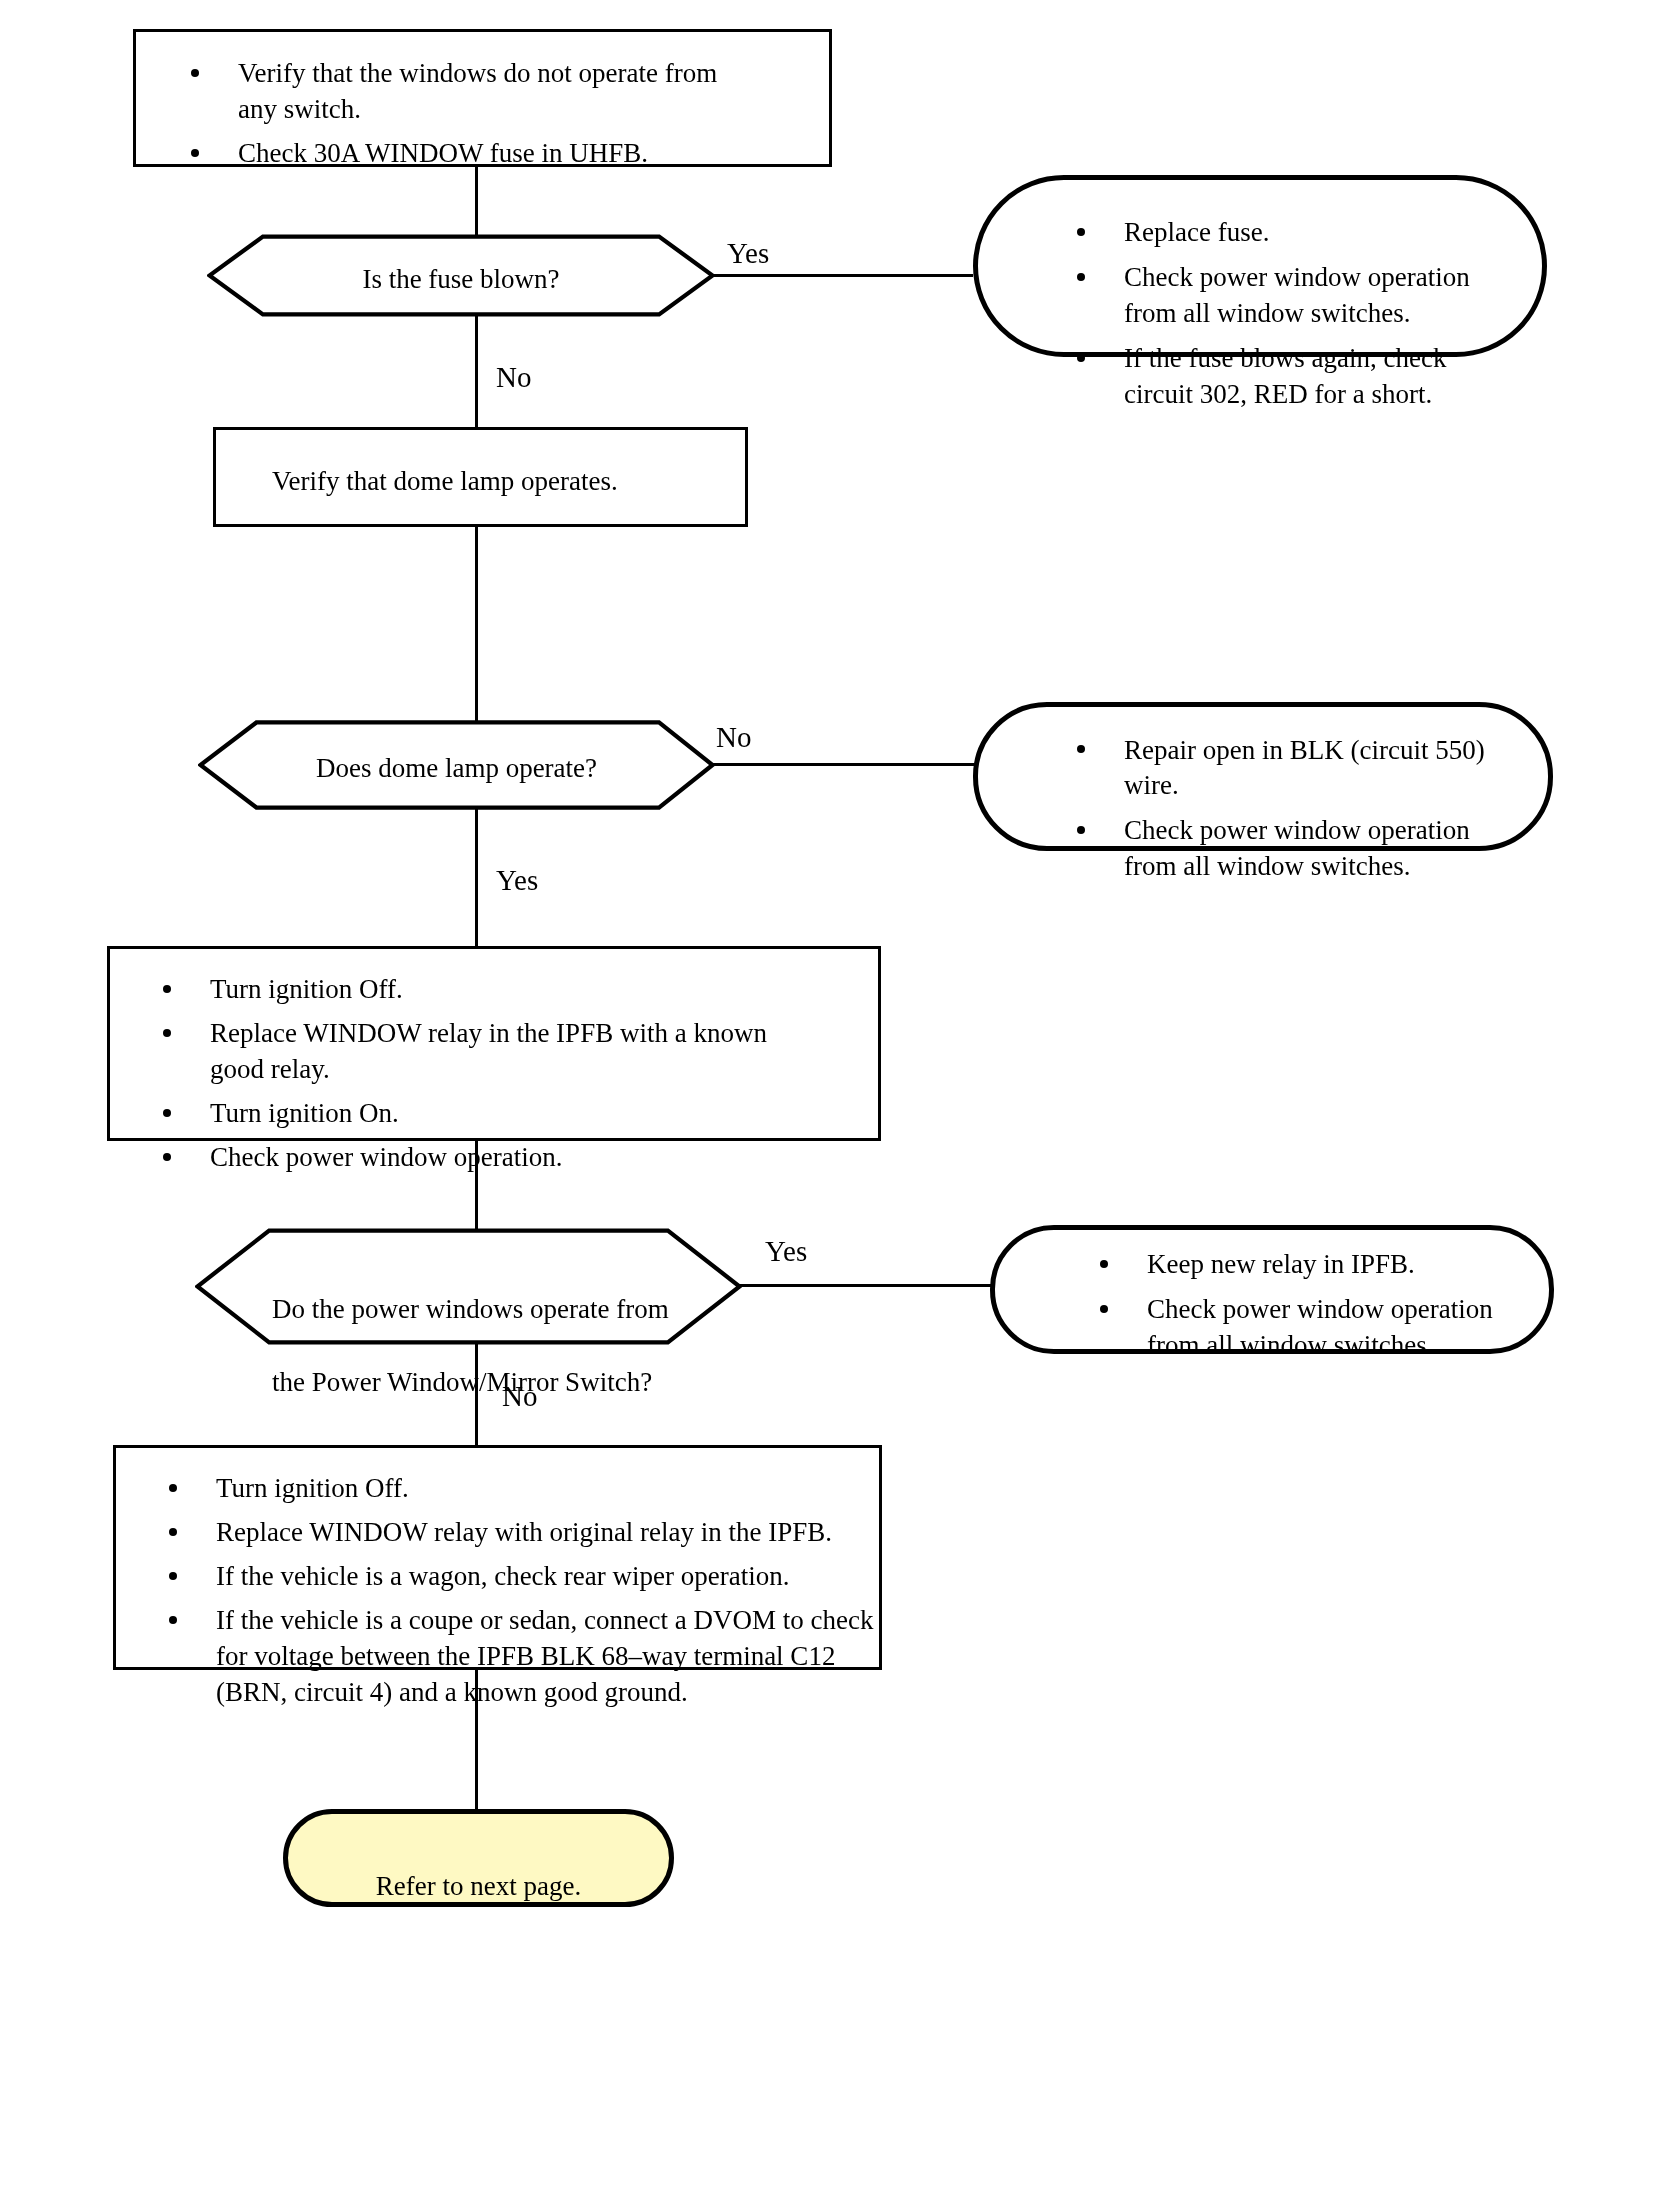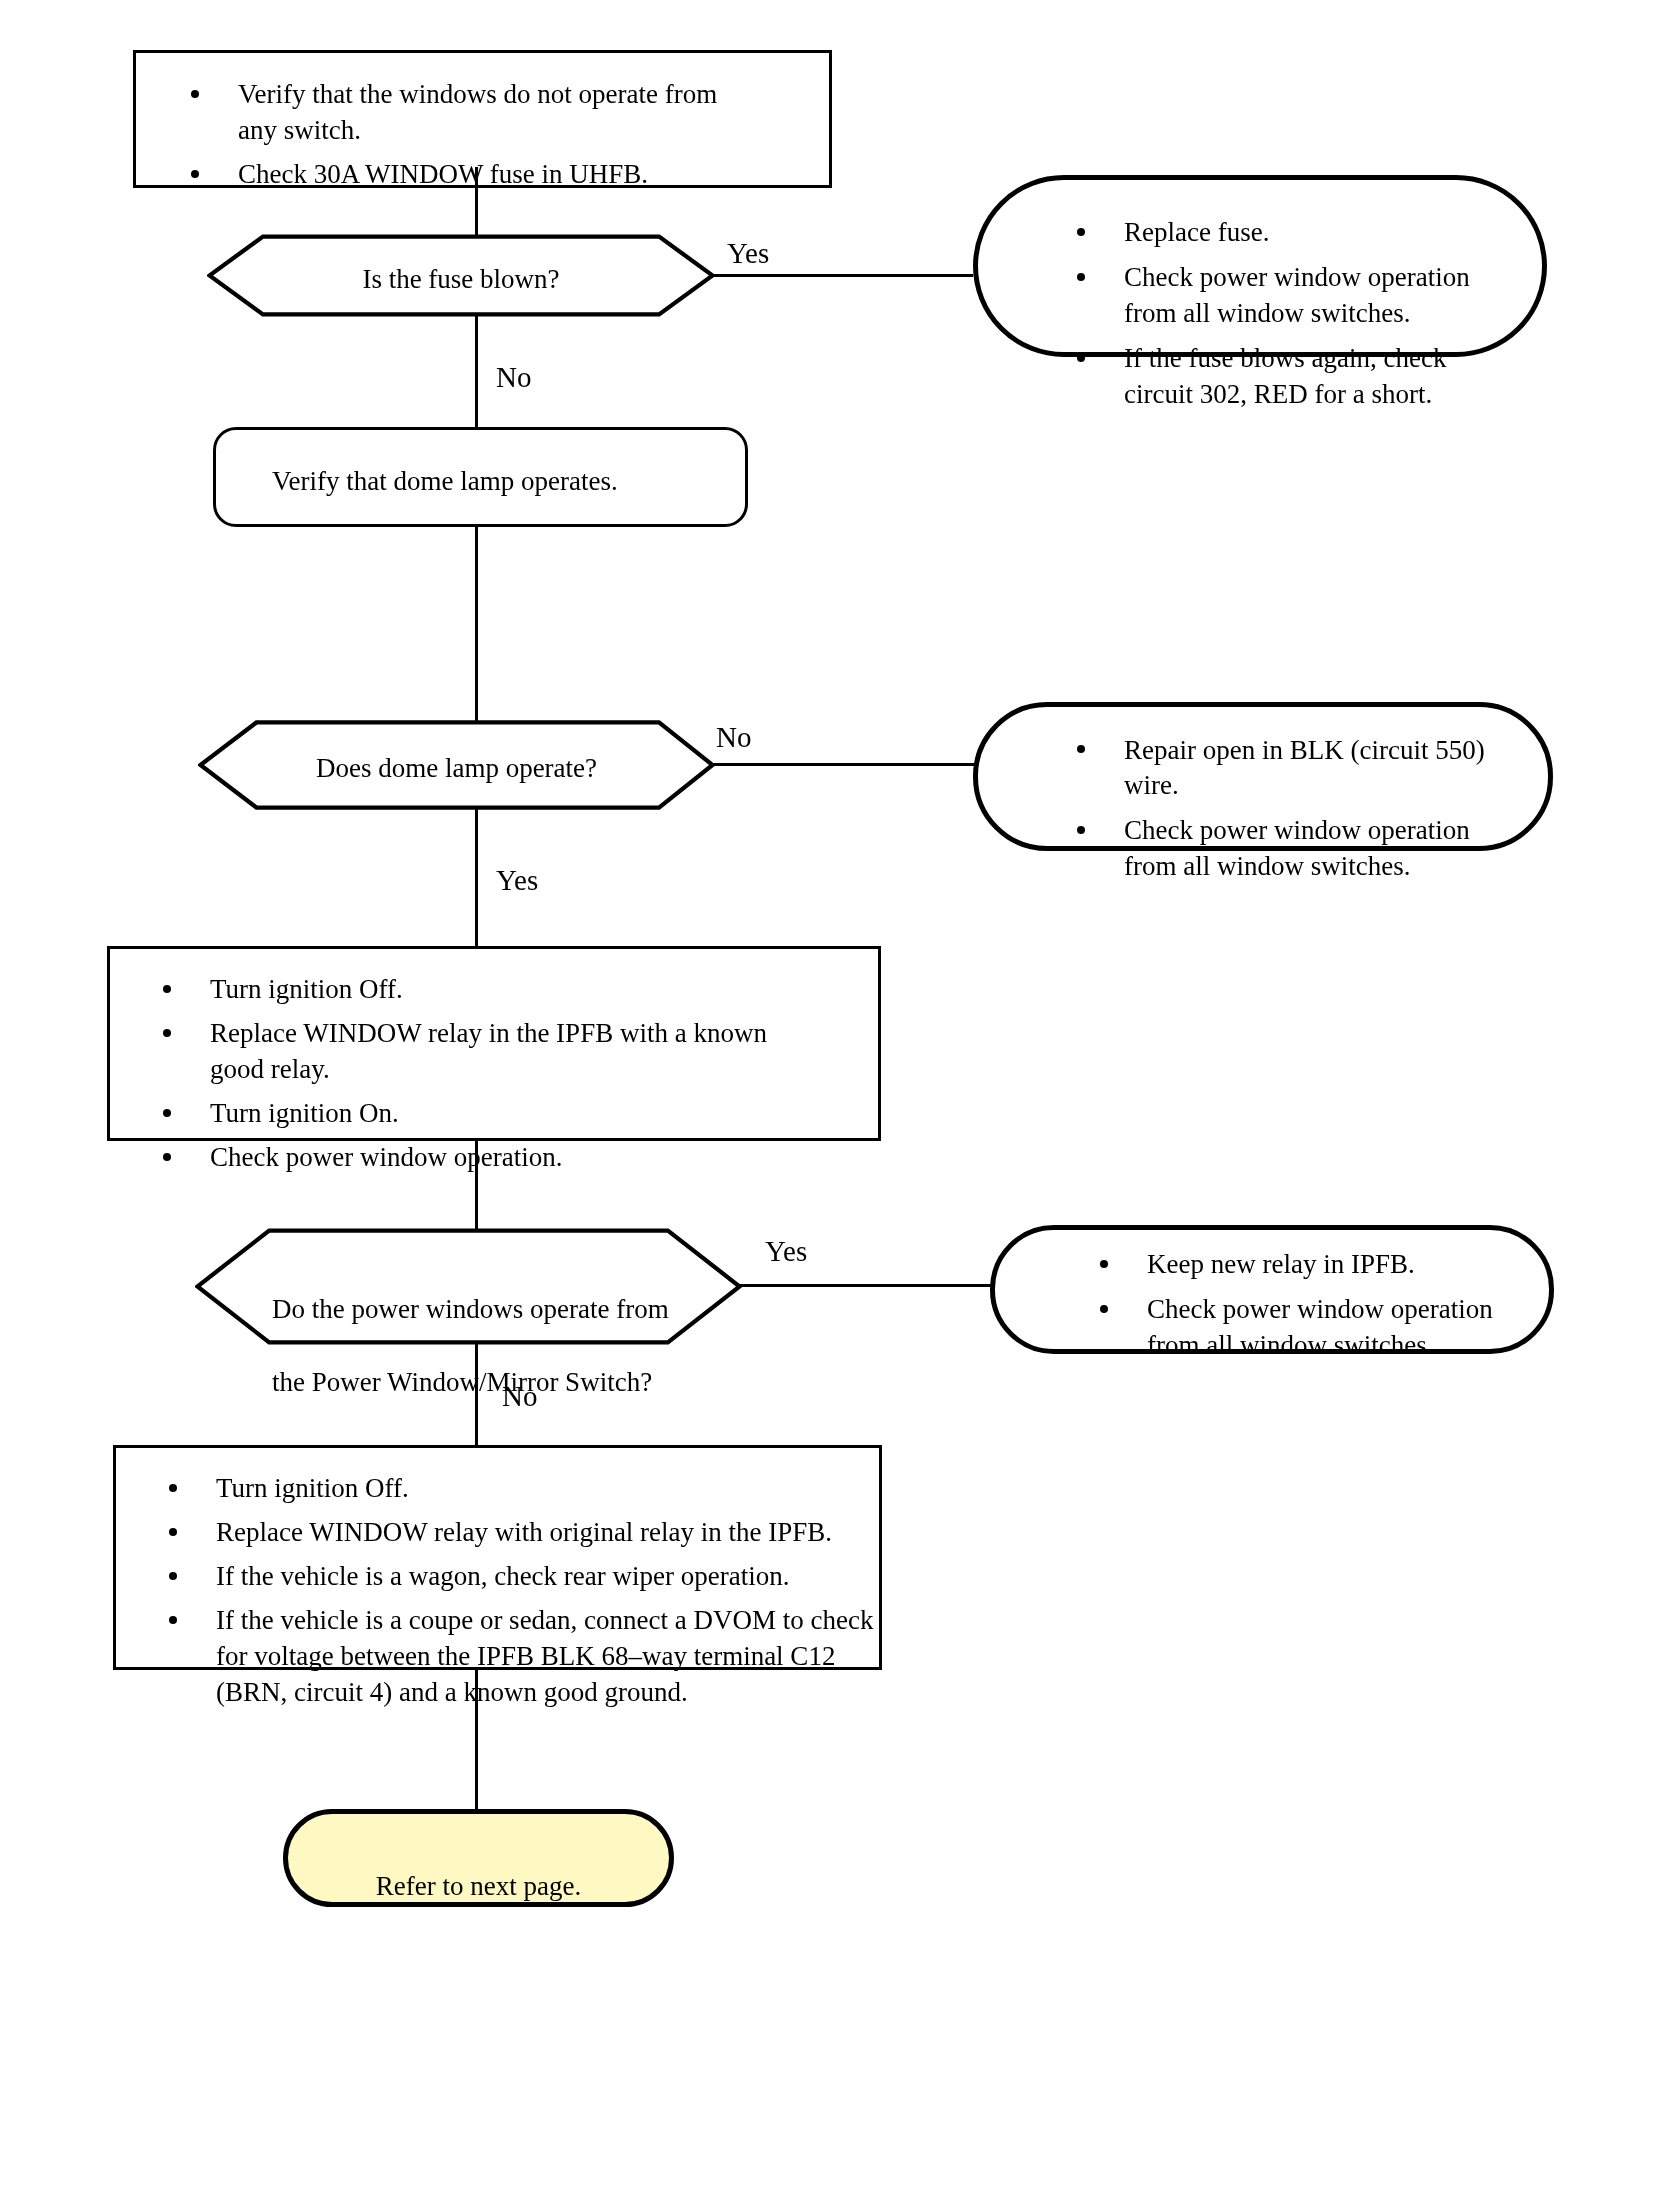--- a/index.html
+++ b/index.html
@@ -112,21 +112,21 @@
     align-items: flex-end;
     justify-content: center;
     font-size: 27px;
   }
 </style>
 </head>
 <body>
 
 <div id="page">
 
-  <div class="proc-box" style="left:133px; top:29px; width:699px; height:138px;margin-top:21px;">
+  <div class="proc-box" style="left:133px; top:29px; width:699px; height:138px;">
     <ul class="bullets" style="position:absolute; left:102px; top:24px; width:511px;">
       <li>
         <span class="bullet-dot"></span>
         <span>Verify that the windows do not operate from any switch.</span>
       </li>
       <li>
         <span class="bullet-dot"></span>
         <span>Check 30A WINDOW fuse in UHFB.</span>
       </li>
     </ul>
@@ -157,21 +157,21 @@
         <span class="bullet-dot"></span>
         <span>Check power window operation from all window switches.</span>
       </li>
       <li>
         <span class="bullet-dot"></span>
         <span>If the fuse blows again, check circuit 302, RED for a short.</span>
       </li>
     </ul>
   </div>
 
-  <div class="proc-box" style="left:213px; top:427px; width:535px; height:100px;border-radius:23px;">
+  <div class="proc-box" style="left:213px; top:427px; width:535px; height:100px;">
     <div class="plain-text" style="left:56px; top:34px;">Verify that dome lamp operates.</div>
   </div>
 
   <div class="vline" style="left:475px; top:526px; height:196px;"></div>
 
   <div class="hex" style="left:198px; top:720px; width:517px; height:90px;">
     <svg width="517" height="90" viewBox="0 0 850 148">
       <polygon points="96,4 758,4 846,74 758,144 96,144 4,74" fill="#ffffff" stroke="#000000" stroke-width="7"></polygon>
     </svg>
     <div class="hex-text" style="left:0; top:30px; width:517px; text-align:center;">Does dome lamp operate?</div>

